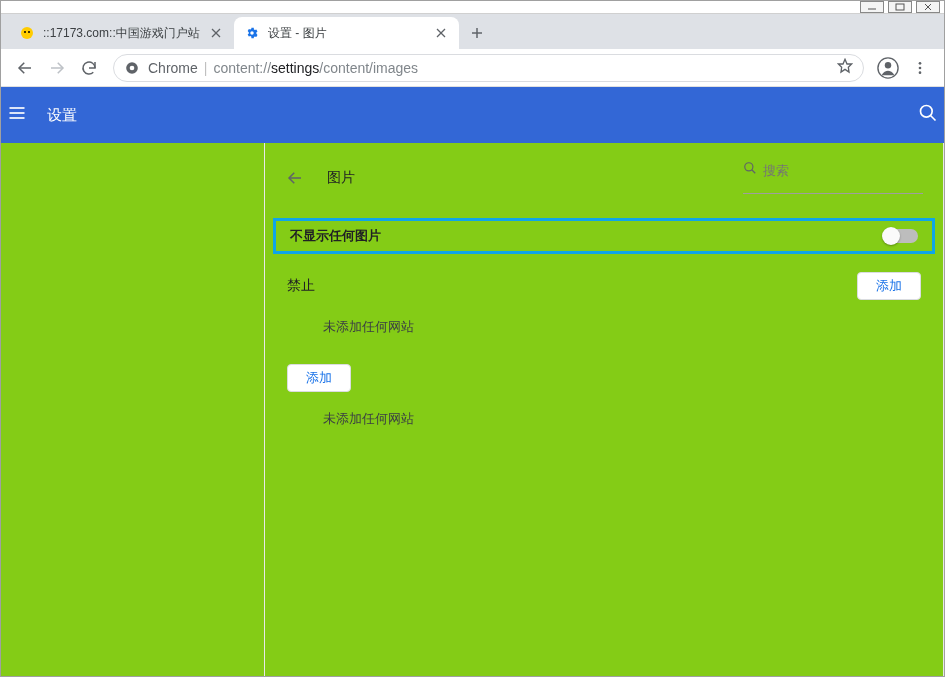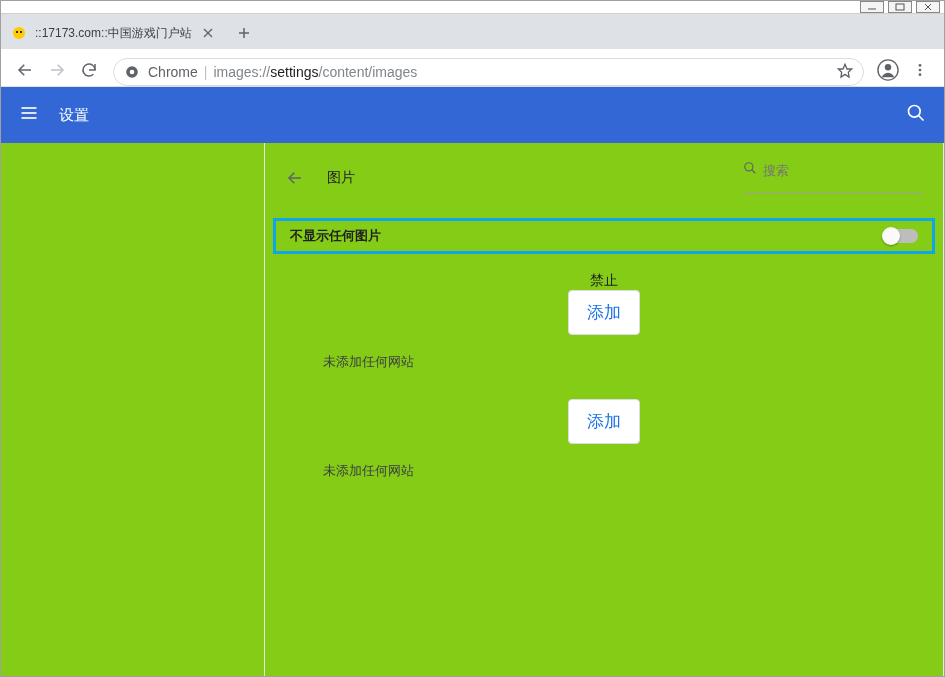--- a/index.html
+++ b/index.html
@@ -4,69 +4,69 @@
 <style>
   * { margin:0; padding:0; box-sizing:border-box; font-family:"Microsoft YaHei","PingFang SC",Arial,sans-serif; }
   body { width:945px; height:677px; background:#fff; overflow:hidden; border:1px solid #a0a0a0; }
 
   
   .titlebar { height:13px; background:#fff; border-bottom:1px solid #d0d0d0; display:flex; justify-content:flex-end; align-items:flex-start; }
   .titlebar .winbtn { width:24px; height:12px; border:1px solid #888; margin-right:4px; font-size:9px; display:flex; align-items:center; justify-content:center; color:#555; background:#f4f4f4; cursor:pointer; }
   .titlebar .winbtn svg { display:block; }
 
   
-  .tabstrip { height:35px; background:#dee1e6; display:flex; align-items:flex-end; }
+  .tabstrip { height:35px; background:#dee1e6; display:flex; align-items:flex-end; padding-left:8px; }
   .tab { height:32px; min-width:225px; max-width:235px; display:flex; align-items:center; padding:0 10px; font-size:12px; color:#3c4043; position:relative; border-top-left-radius:8px; border-top-right-radius:8px; cursor:pointer; }
   .tab.inactive { background:#dee1e6; }
   .tab.active { background:#fff; }
   .tab .favicon { width:16px; height:16px; margin-right:8px; display:flex; align-items:center; justify-content:center; }
   .tab .tabtitle { flex:1; white-space:nowrap; overflow:hidden; text-overflow:ellipsis; }
   .tab .tabclose { width:16px; height:16px; display:flex; align-items:center; justify-content:center; color:#5f6368; cursor:pointer; }
   .newtab { width:28px; height:28px; display:flex; align-items:center; justify-content:center; color:#5f6368; cursor:pointer; margin-left:4px; margin-bottom:2px; }
 
   
-  .toolbar { height:38px; background:#fff; display:flex; align-items:flex-end; padding:0 8px; border-bottom:1px solid #e0e0e0; }
+  .toolbar { height:38px; background:#fff; display:flex; align-items:center; padding:0 8px; border-bottom:1px solid #e0e0e0; }
   .toolbar .navbtn { width:32px; height:32px; display:flex; align-items:center; justify-content:center; color:#5f6368; cursor:pointer; border-radius:50%; }
   .toolbar .navbtn.disabled { color:#bdc1c6; cursor:default; }
   .omnibox { flex:1; height:28px; border:1px solid #dadce0; border-radius:14px; display:flex; align-items:center; padding:0 10px; margin:0 8px; font-size:14px; color:#202124; }
   .omnibox .siteicon { width:16px; height:16px; margin-right:8px; display:flex; align-items:center; justify-content:center; color:#5f6368; }
   .omnibox .host { color:#5f6368; }
   .omnibox .sep { color:#c0c0c0; margin:0 6px; }
   .omnibox .path-muted { color:#80868b; }
   .omnibox .path-strong { color:#202124; }
   .omnibox .spacer { flex:1; }
   .omnibox .star { color:#5f6368; cursor:pointer; }
   .toolbar .account { width:32px; height:32px; display:flex; align-items:center; justify-content:center; color:#5f6368; cursor:pointer; }
   .toolbar .menu { width:32px; height:32px; display:flex; align-items:center; justify-content:center; color:#5f6368; cursor:pointer; }
 
   
-  .settings-header { height:56px; background:#3367d6; color:#fff; display:flex; align-items:center; padding:0 18px; }
+  .settings-header { height:56px; background:#3367d6; color:#fff; display:flex; align-items:center; padding:0 6px; }
   .settings-header .hamburger { cursor:pointer; margin-right:20px; }
   .settings-header .title { font-size:15px; flex:1; }
   .settings-header .search { cursor:pointer; }
 
   
   .settings-body { background:#84cc16; height:calc(677px - 13px - 35px - 38px - 56px); display:flex; justify-content:flex-end; }
   .card { width:680px; border-left:1px solid #e8e8e8; border-right:1px solid #e8e8e8; padding-top:18px; }
   .card-header { display:flex; align-items:center; padding:0 20px 14px 20px; }
   .backarrow { width:20px; height:20px; color:#5f6368; cursor:pointer; margin-right:22px; display:flex; align-items:center; justify-content:center; }
   .card-title { font-size:14px; color:#202124; flex:0 0 auto; }
   .search-right { margin-left:auto; display:flex; align-items:center; border-bottom:1px solid #9e9e9e; width:180px; padding-bottom:14px; }
   .search-right .sicon { color:#5f6368; margin-right:6px; }
   .search-right input { border:none; outline:none; font-size:13px; color:#5f6368; width:100%; background:transparent; }
 
   .highlight { margin:10px 8px 18px 8px; border:3px solid #0ea5e9; padding:6px 14px; display:flex; align-items:center;font-weight:bold; }
   .highlight .label { font-size:13px; color:#202124; flex:1; }
   .toggle { width:34px; height:14px; background:#bdbdbd; border-radius:7px; position:relative; cursor:pointer; }
   .toggle .knob { width:18px; height:18px; background:#fafafa; border-radius:50%; position:absolute; left:-2px; top:-2px; box-shadow:0 1px 2px rgba(0,0,0,.3); }
 
   .section { padding:0 22px; margin-bottom:28px; }
-  .section-head { display:flex; align-items:center; margin-bottom:18px;flex-direction:column; }
+  .section-head { display:flex; align-items:center; margin-bottom:18px; }
   .section-title { font-size:14px; color:#202124; flex:1; }
-  .add-btn { border:1px solid #dadce0; background:#fff; color:#1a73e8; font-size:17px; padding:10px 18px; border-radius:4px; cursor:pointer; }
+  .add-btn { border:1px solid #dadce0; background:#fff; color:#1a73e8; font-size:13px; padding:4px 18px; border-radius:4px; cursor:pointer; }
   .empty { font-size:13px; color:#3c4043; padding-left:36px; }
 </style>
 </head>
 <body>
 
 <div class="titlebar">
   <div class="winbtn">
     <svg width="10" height="8" viewBox="0 0 10 8">
         <line x1="1" y1="6" x2="9" y2="6" stroke="#555" stroke-width="1"></line>
       </svg>
@@ -94,20 +94,34 @@
         </svg>
     </span>
     <span class="tabtitle">::17173.com::中国游戏门户站</span>
     <span class="tabclose">
       <svg width="10" height="10" viewBox="0 0 10 10">
           <line x1="1" y1="1" x2="9" y2="9" stroke="#5f6368" stroke-width="1.2"></line>
           <line x1="9" y1="1" x2="1" y2="9" stroke="#5f6368" stroke-width="1.2"></line>
         </svg>
     </span>
   </div>
+  <div class="tab active">
+    <span class="favicon">
+      <svg width="14" height="14" viewBox="0 0 24 24" fill="#1a73e8">
+          <path d="M19.4 13a7.5 7.5 0 000-2l2-1.6-2-3.4-2.4 1a7.5 7.5 0 00-1.7-1L15 3h-4l-.3 2a7.5 7.5 0 00-1.7 1l-2.4-1-2 3.4L6.6 11a7.5 7.5 0 000 2l-2 1.6 2 3.4 2.4-1a7.5 7.5 0 001.7 1L11 21h4l.3-2a7.5 7.5 0 001.7-1l2.4 1 2-3.4zM12 15a3 3 0 113-3 3 3 0 01-3 3z"></path>
+        </svg>
+    </span>
+    <span class="tabtitle">设置 - 图片</span>
+    <span class="tabclose">
+      <svg width="10" height="10" viewBox="0 0 10 10">
+          <line x1="1" y1="1" x2="9" y2="9" stroke="#5f6368" stroke-width="1.2"></line>
+          <line x1="9" y1="1" x2="1" y2="9" stroke="#5f6368" stroke-width="1.2"></line>
+        </svg>
+    </span>
+  </div>
   <div class="newtab">
     <svg width="14" height="14" viewBox="0 0 14 14">
         <line x1="7" y1="2" x2="7" y2="12" stroke="#5f6368" stroke-width="1.5"></line>
         <line x1="2" y1="7" x2="12" y2="7" stroke="#5f6368" stroke-width="1.5"></line>
       </svg>
   </div>
 </div>
 
 <div class="toolbar">
   <div class="navbtn">
@@ -130,21 +144,21 @@
   </div>
   <div class="omnibox">
     <span class="siteicon">
       <svg width="14" height="14" viewBox="0 0 24 24">
           <circle cx="12" cy="12" r="10" fill="#5f6368"></circle>
           <circle cx="12" cy="12" r="4" fill="#fff"></circle>
         </svg>
     </span>
     <span class="host">Chrome</span>
     <span class="sep">|</span>
-    <span class="path-muted">images://</span>
+    <span class="path-muted">content://</span>
       <span class="path-strong">settings</span>
       <span class="path-muted">/content/images</span>
     <span class="spacer"></span>
     <span class="star">
       <svg width="16" height="16" viewBox="0 0 24 24" fill="none" stroke="#5f6368" stroke-width="2">
           <polygon points="12 2 15 9 22 9 17 14 18 21 12 17 6 21 7 14 2 9 9 9"></polygon>
         </svg>
     </span>
   </div>
   <div class="account">

